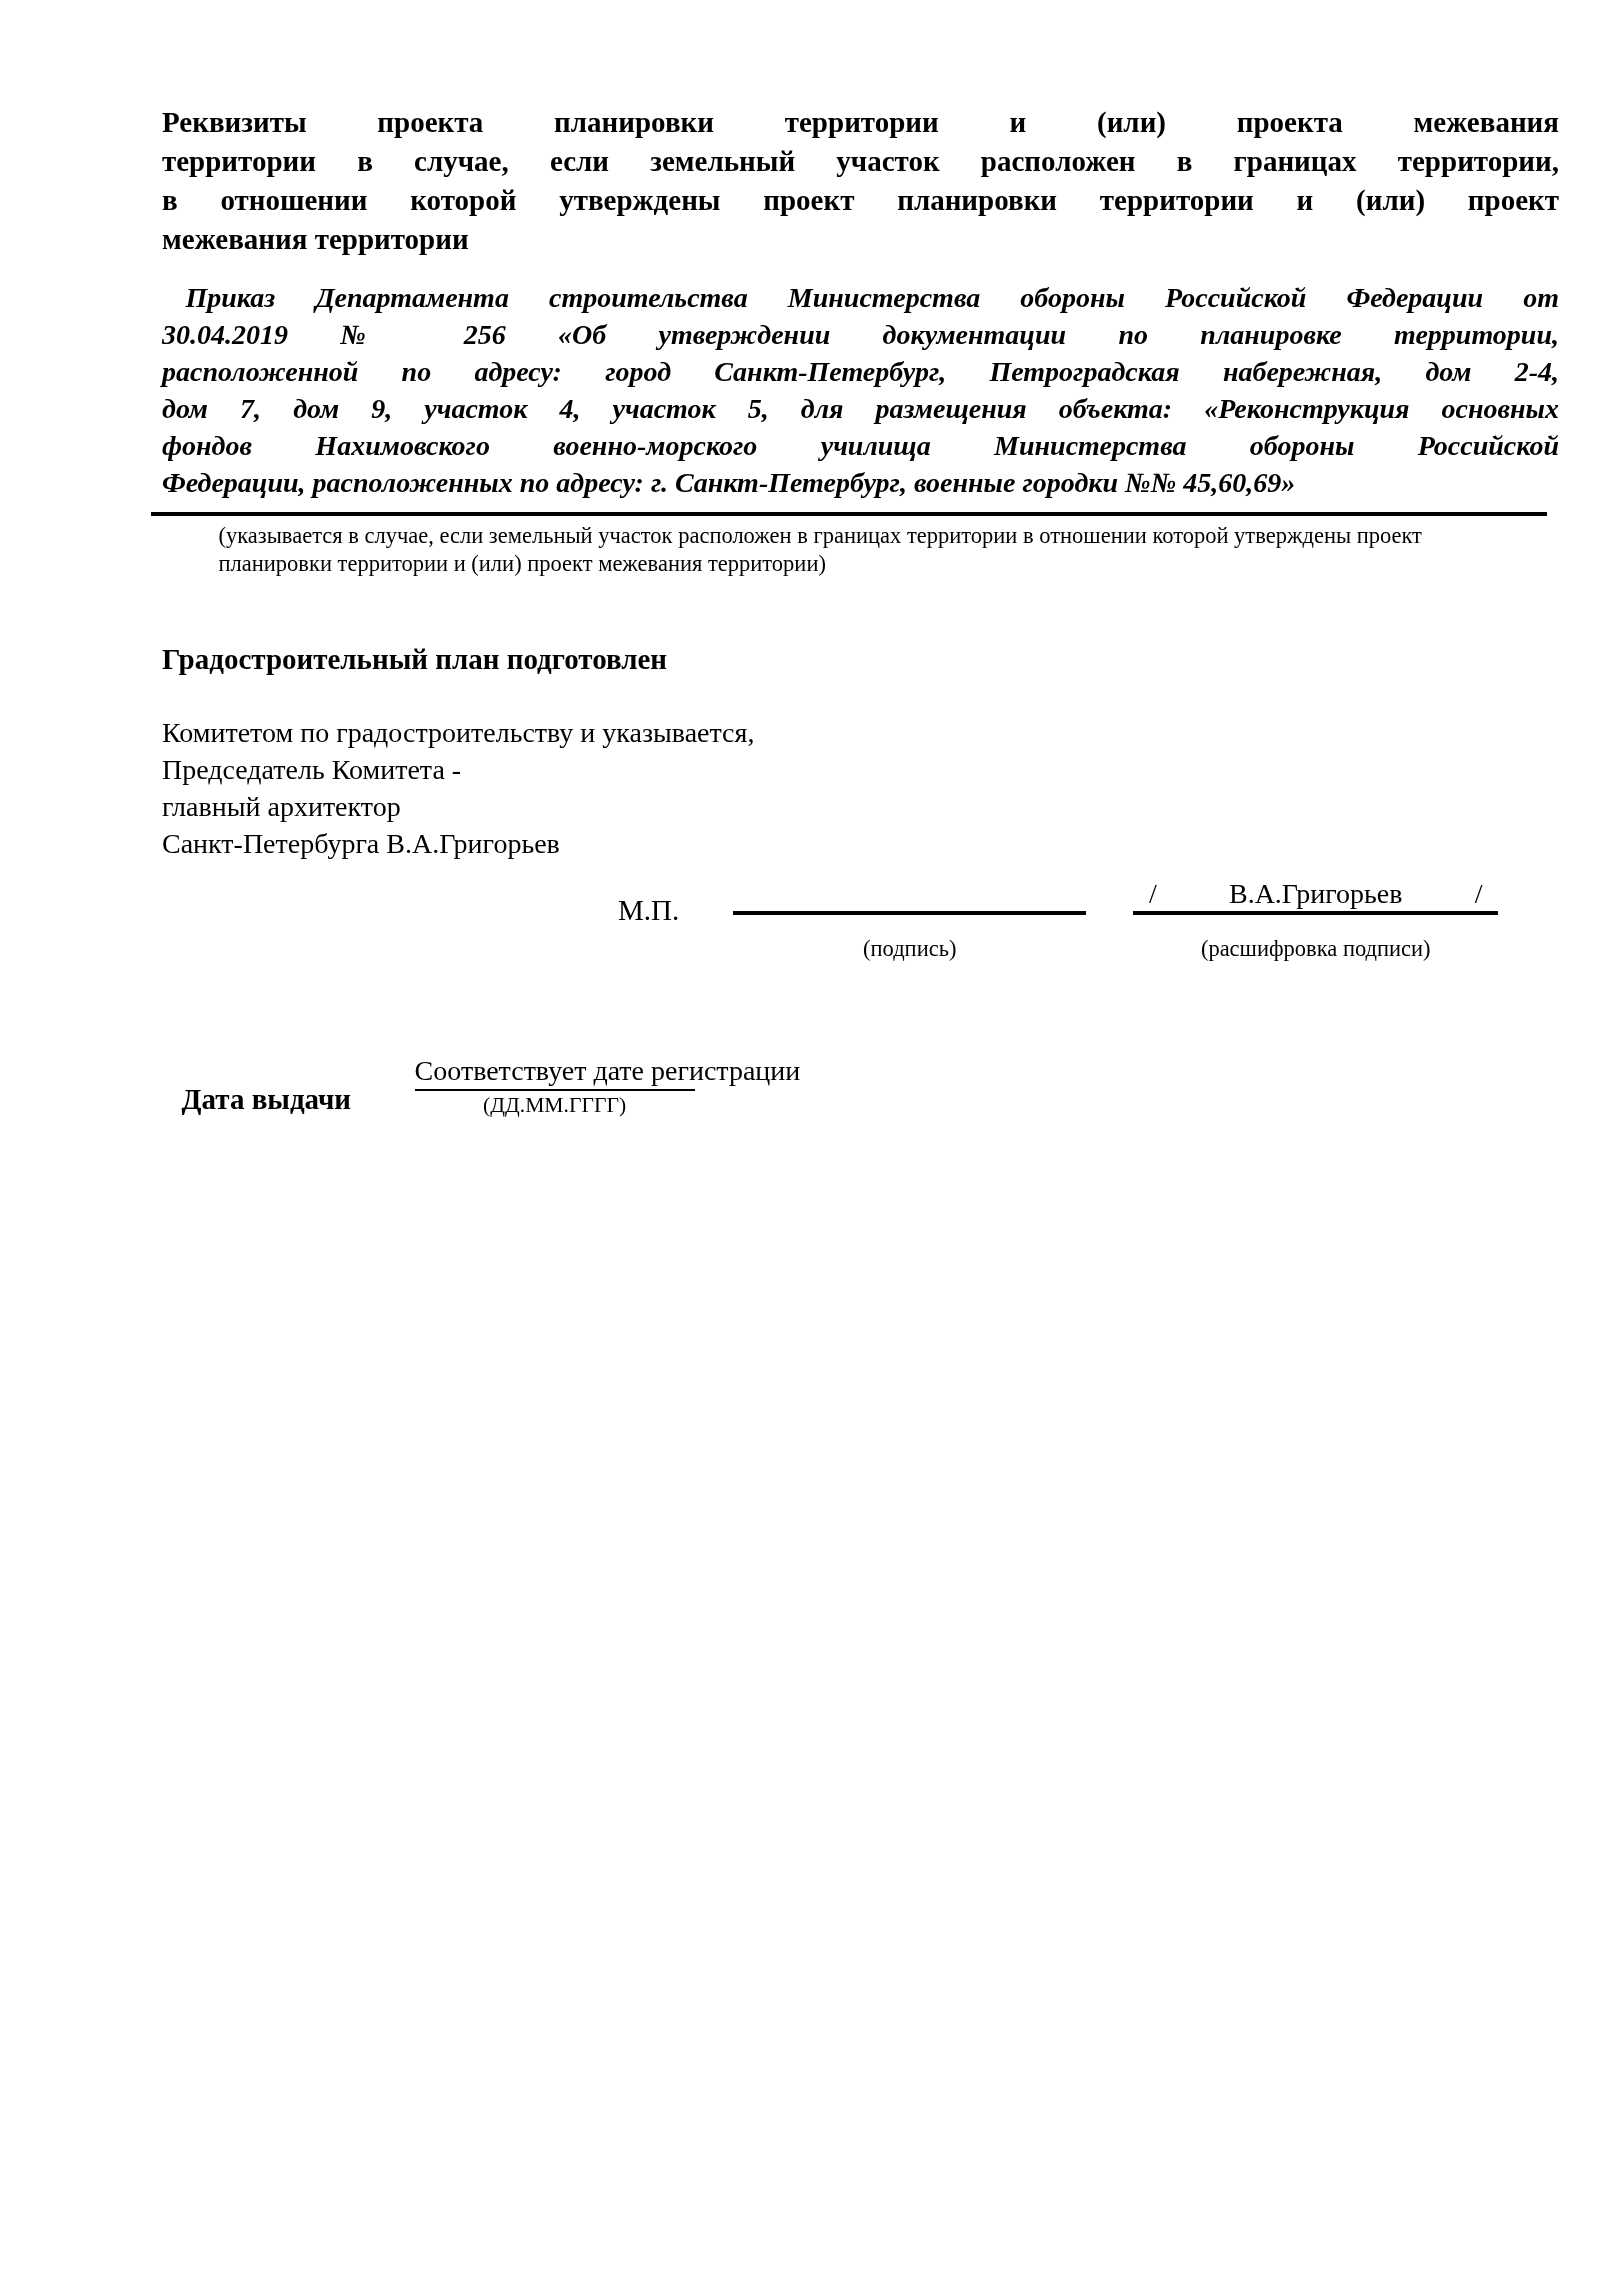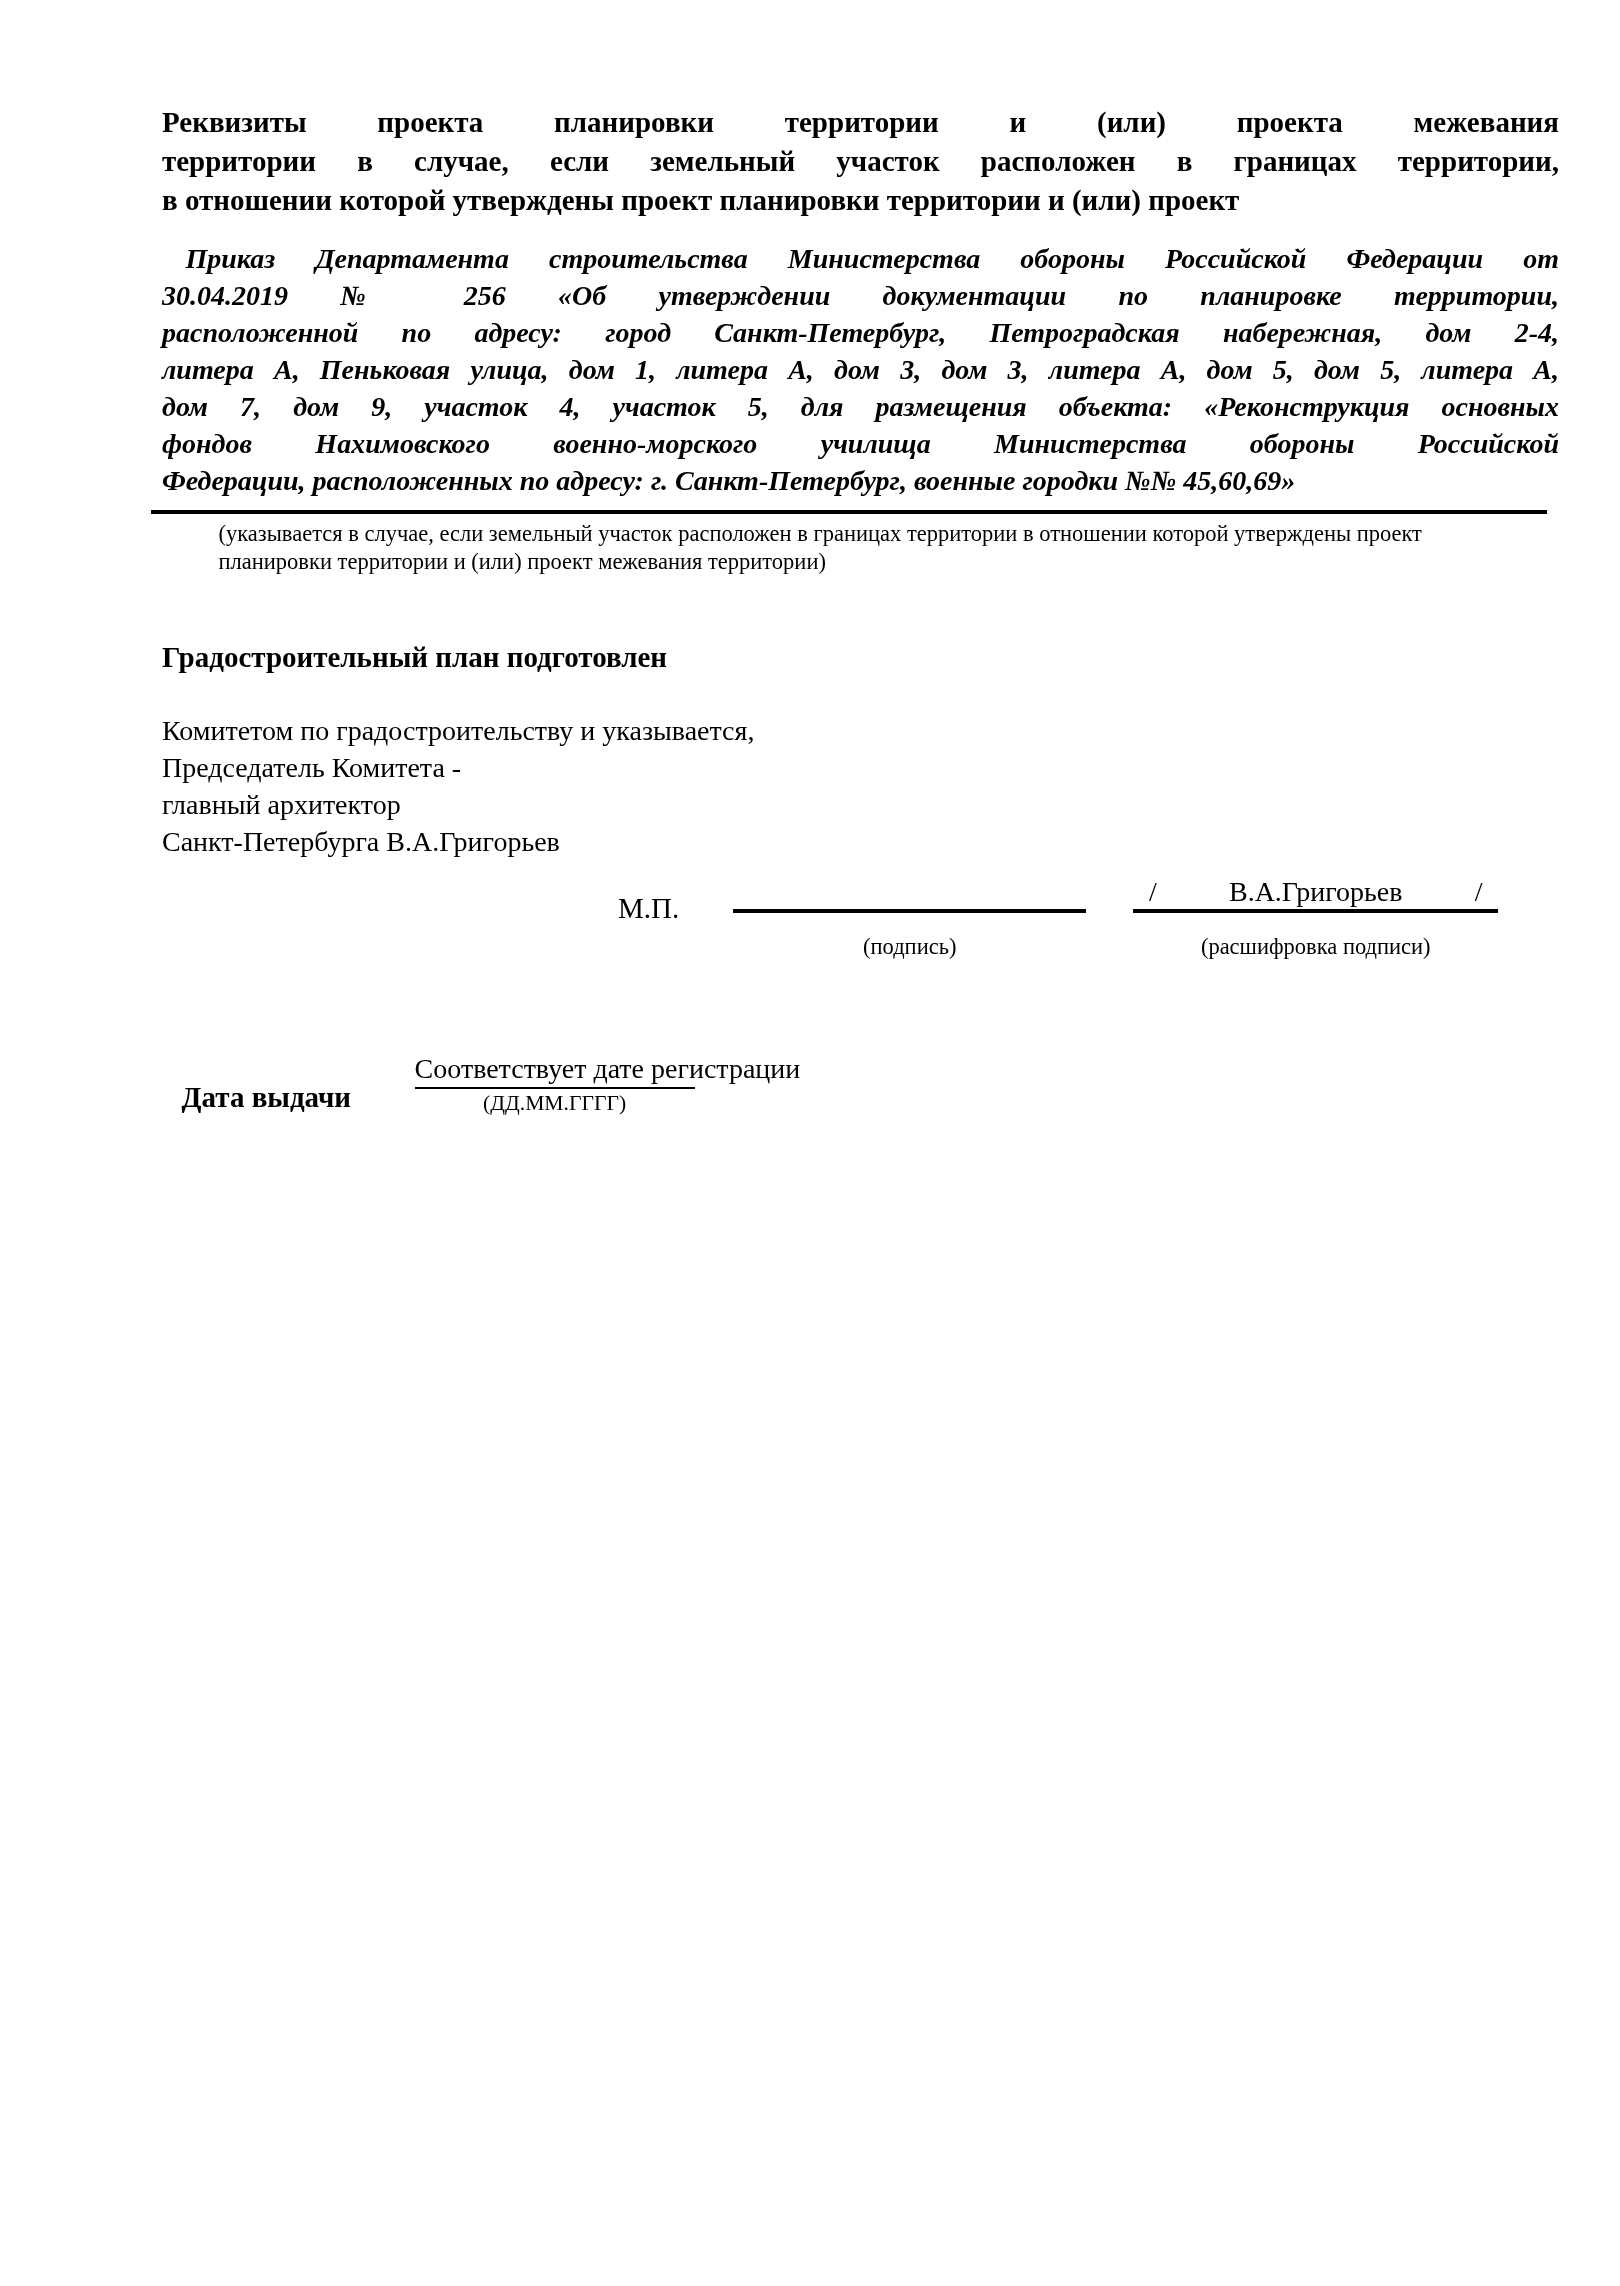--- a/index.html
+++ b/index.html
@@ -88,27 +88,27 @@
 </head>
 <body>
 
 <div class="page">
   <div class="content">
 
     <div class="req-heading">
       <div class="jline">Реквизиты проекта планировки территории и (или) проекта межевания</div>
       <div class="jline">территории в случае, если земельный участок расположен в границах территории,</div>
       <div class="jline">в отношении которой утверждены проект планировки территории и (или) проект</div>
+      <div class="jline">межевания территории</div>
     </div>
 
     <div class="order">
       <div class="jline">Приказ Департамента строительства Министерства обороны Российской Федерации от</div>
       <div class="jline">30.04.2019 № 256 «Об утверждении документации по планировке территории,</div>
       <div class="jline">расположенной по адресу: город Санкт-Петербург, Петроградская набережная, дом 2-4,</div>
-      <div class="jline">литера А, Пеньковая улица, дом 1, литера А, дом 3, дом 3, литера А, дом 5, дом 5, литера А,</div>
       <div class="jline">дом 7, дом 9, участок 4, участок 5, для размещения объекта: «Реконструкция основных</div>
       <div class="jline">фондов Нахимовского военно-морского училища Министерства обороны Российской</div>
       <div class="jline">Федерации, расположенных по адресу: г. Санкт-Петербург, военные городки №№ 45,60,69»</div>
     </div>
 
     <div class="rule"></div>
 
     <div class="footnote">(указывается в случае, если земельный участок расположен в границах территории в отношении которой утверждены проект планировки территории и (или) проект межевания территории)</div>
 
     <div class="prepared-heading">Градостроительный план подготовлен</div>

